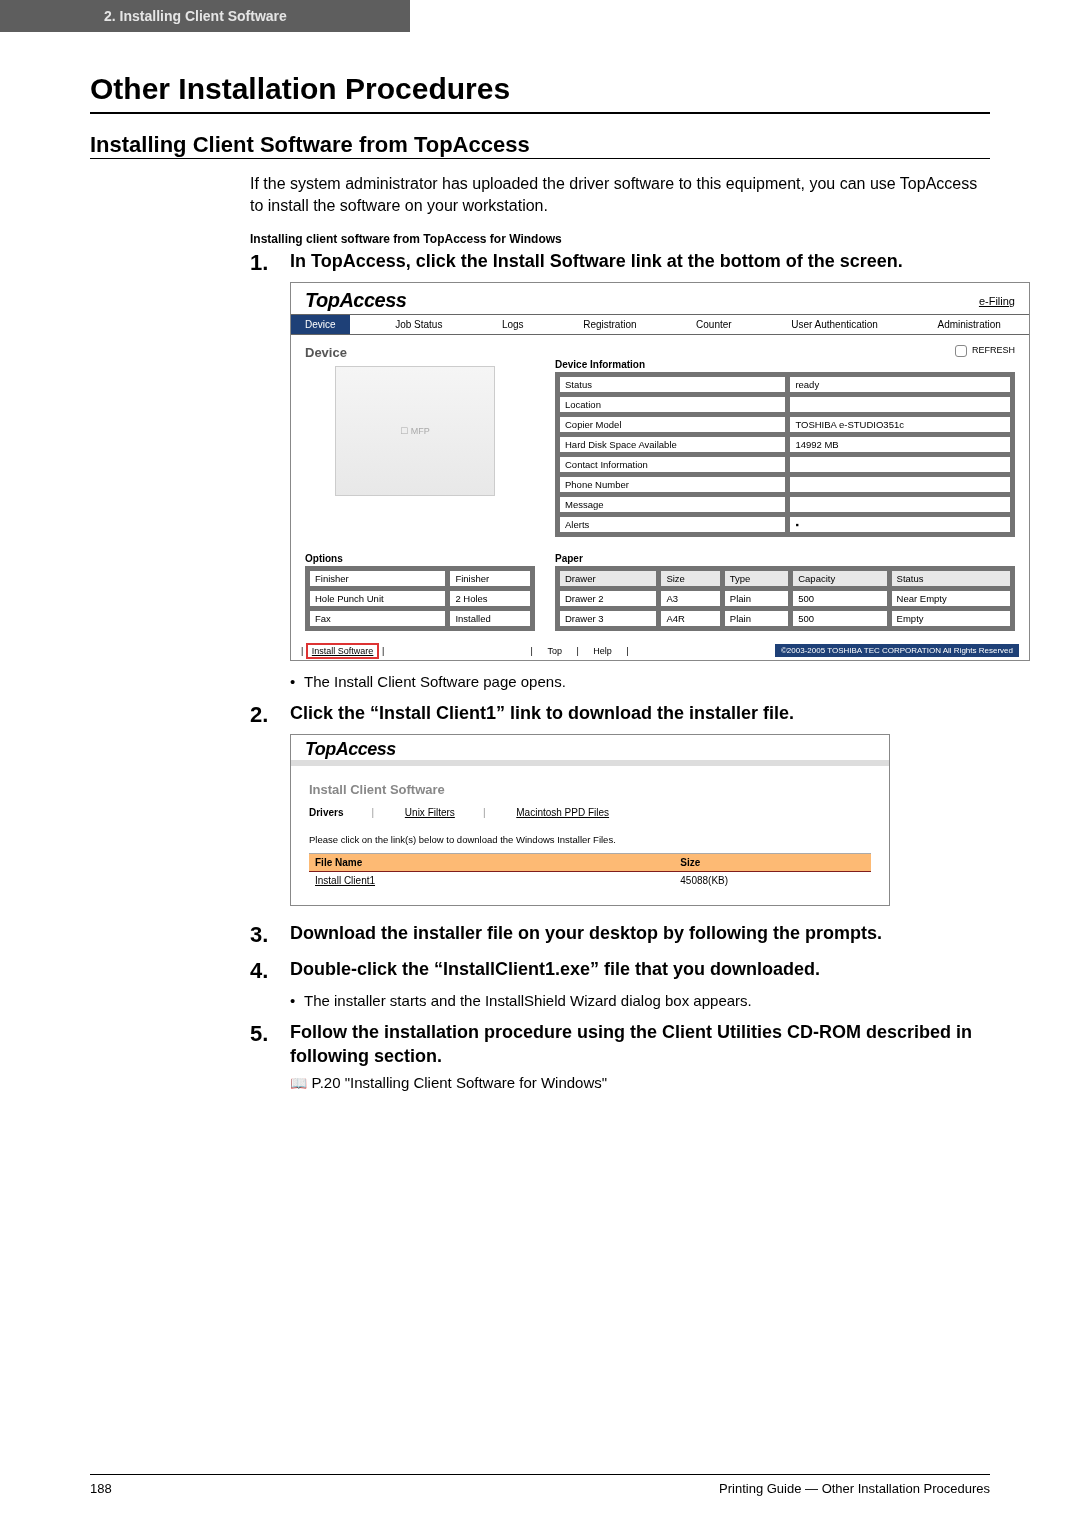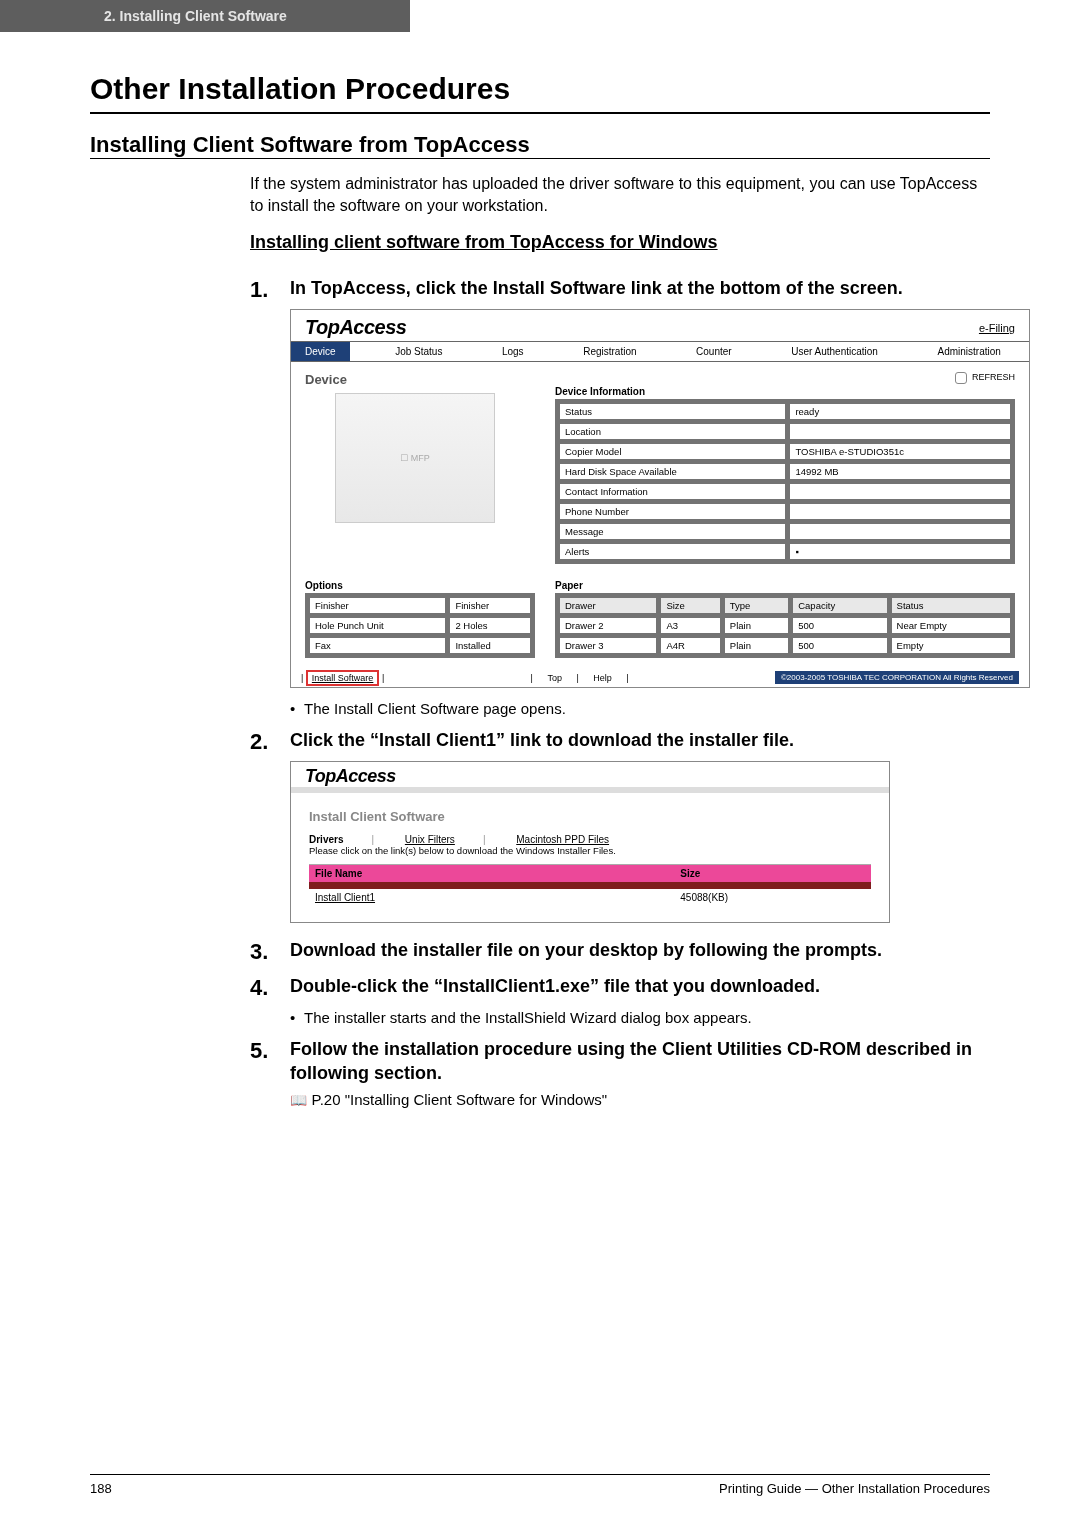--- a/index.html
+++ b/index.html
@@ -38,25 +38,24 @@
     border-bottom: 1px solid #000;
     margin-bottom: 14px;
   }
   .intro {
     font-size: 16px;
     line-height: 1.35;
     margin-left: 160px;
     margin-bottom: 16px;
   }
   .h3 {
-    font-size: 18px;
+    font-size: 12px;
     font-weight: bold;
     margin-left: 160px;
-    margin-bottom: 24px;
-    text-decoration: underline;
+    margin-bottom: 4px;
   }
   .step {
     display: flex;
     margin-left: 160px;
     margin-bottom: 6px;
     gap: 12px;
   }
   .step-num {
     font-size: 22px;
     font-weight: bold;
@@ -140,28 +139,28 @@
     display: flex; justify-content: space-between; align-items:center;
     padding: 3px 10px; font-size: 9px;
   }
   .ss-footer .install-sw { text-decoration: underline; padding: 1px 4px; border:2px solid #d33; }
   .ss-footer .links span { margin: 0 12px; }
   .ss-footer .copy { background:#1e4077; color:#fff; padding:2px 6px; font-size:8px;}
   
   .ss2 { width: 600px; font-size: 11px; }
   .ss2-body { padding: 8px 18px 16px 18px; }
   .ics-title { color:#888; font-weight:bold; font-size:13px; margin: 8px 0 10px; }
-  .tabs2 { font-size:10px; margin-bottom:0;}
+  .tabs2 { font-size:10px; margin-bottom:16px;}
   .tabs2 .t { margin-right: 28px; }
   .tabs2 .t:first-child { font-weight: bold; }
   .tabs2 .t:not(:first-child) { text-decoration: underline; }
   .tabs2 .sep { color:#999; margin-right: 28px;}
   .note2 { font-size: 9.5px; margin-bottom: 8px; }
   .tbl2 { border-collapse: collapse; width: 100%; font-size: 10px;}
-  .tbl2 th { background:#ec4899; text-align:left; padding:3px 6px; border-top:1px solid #aaa; border-bottom:7px solid #7f1d1d;}
+  .tbl2 th { background:#fdba74; text-align:left; padding:3px 6px; border-top:1px solid #aaa; border-bottom:1px solid #7f1d1d;}
   .tbl2 td { padding:3px 6px; }
   .tbl2 td:first-child { text-decoration: underline; }
   .gray-strip { background:#ddd; height:6px; }
   
   .page-footer {
     position: absolute;
     bottom: 30px;
     left: 90px;
     right: 90px;
     display: flex;

